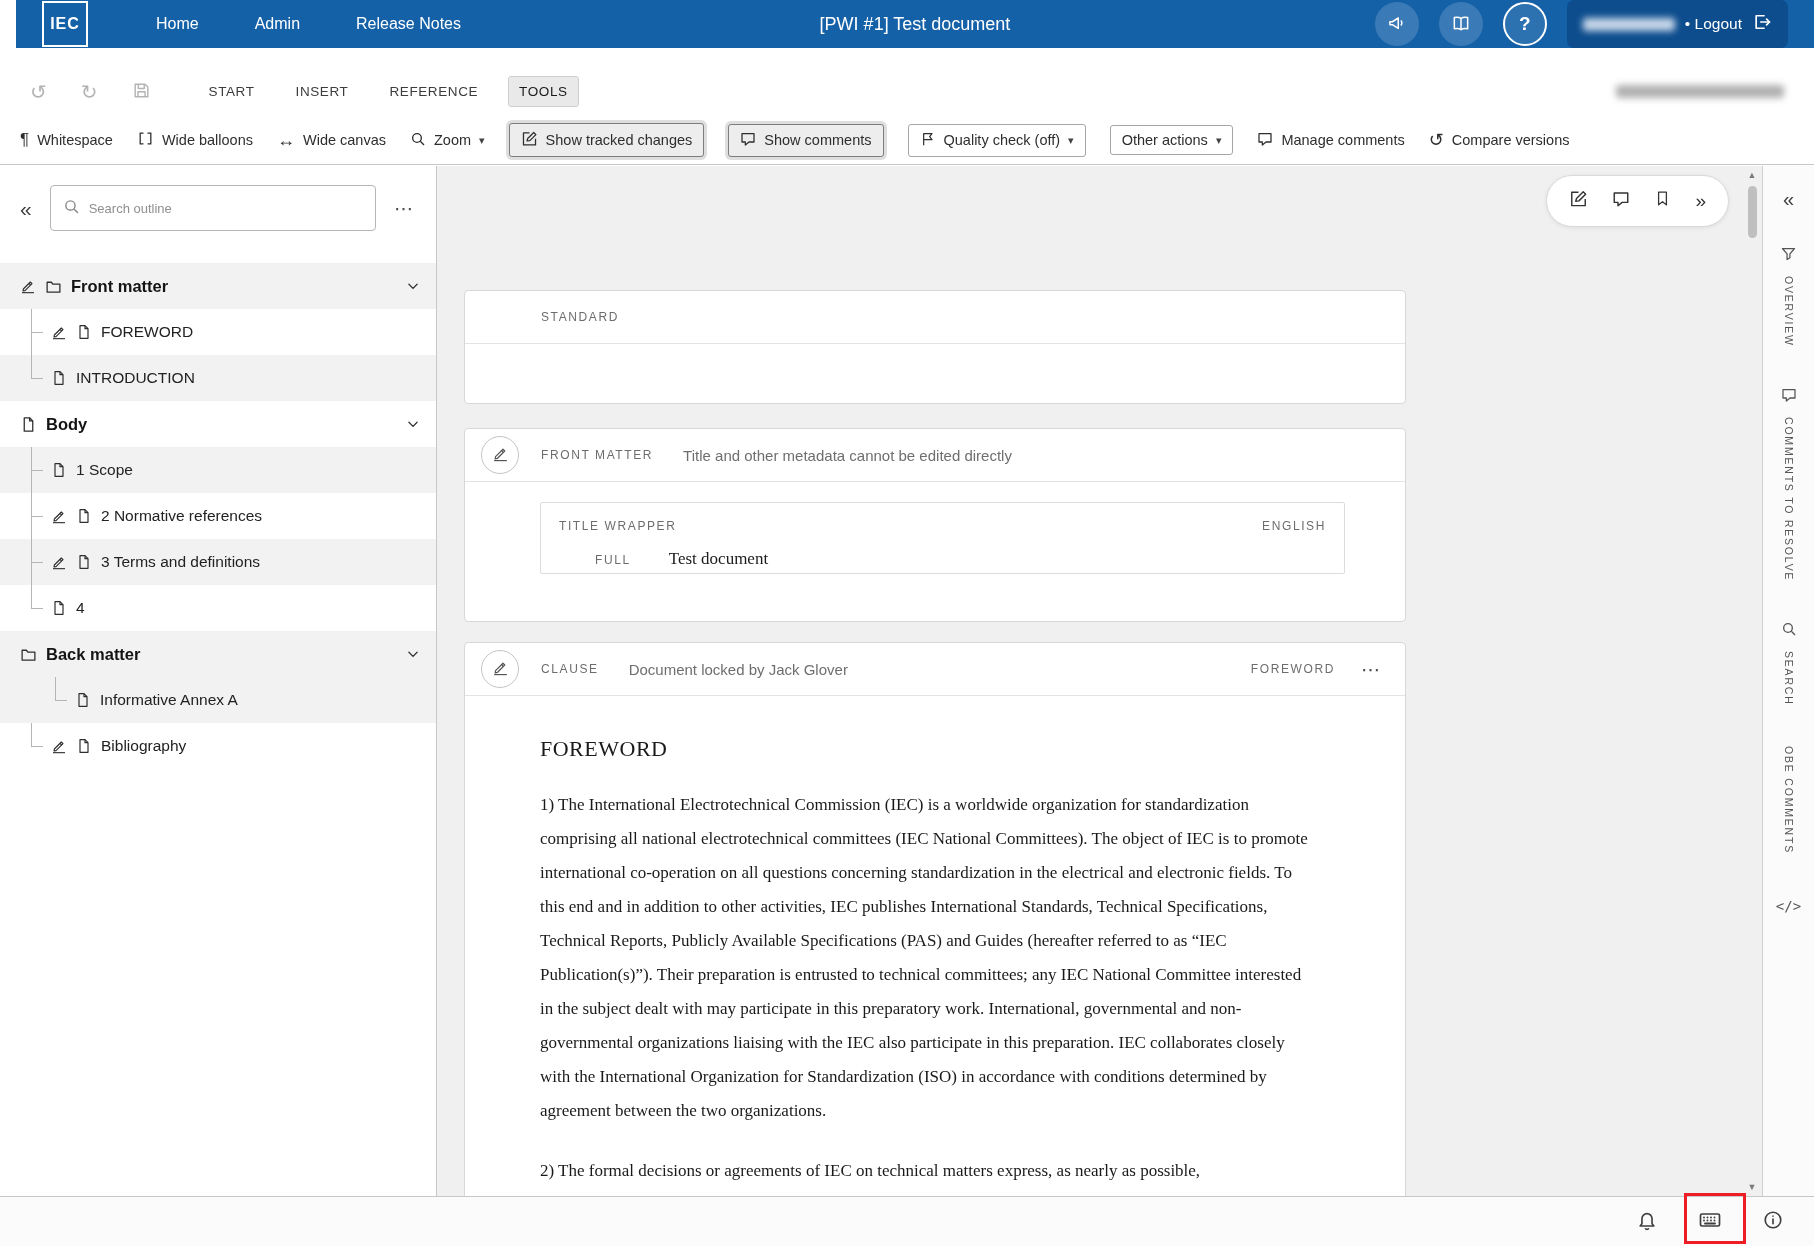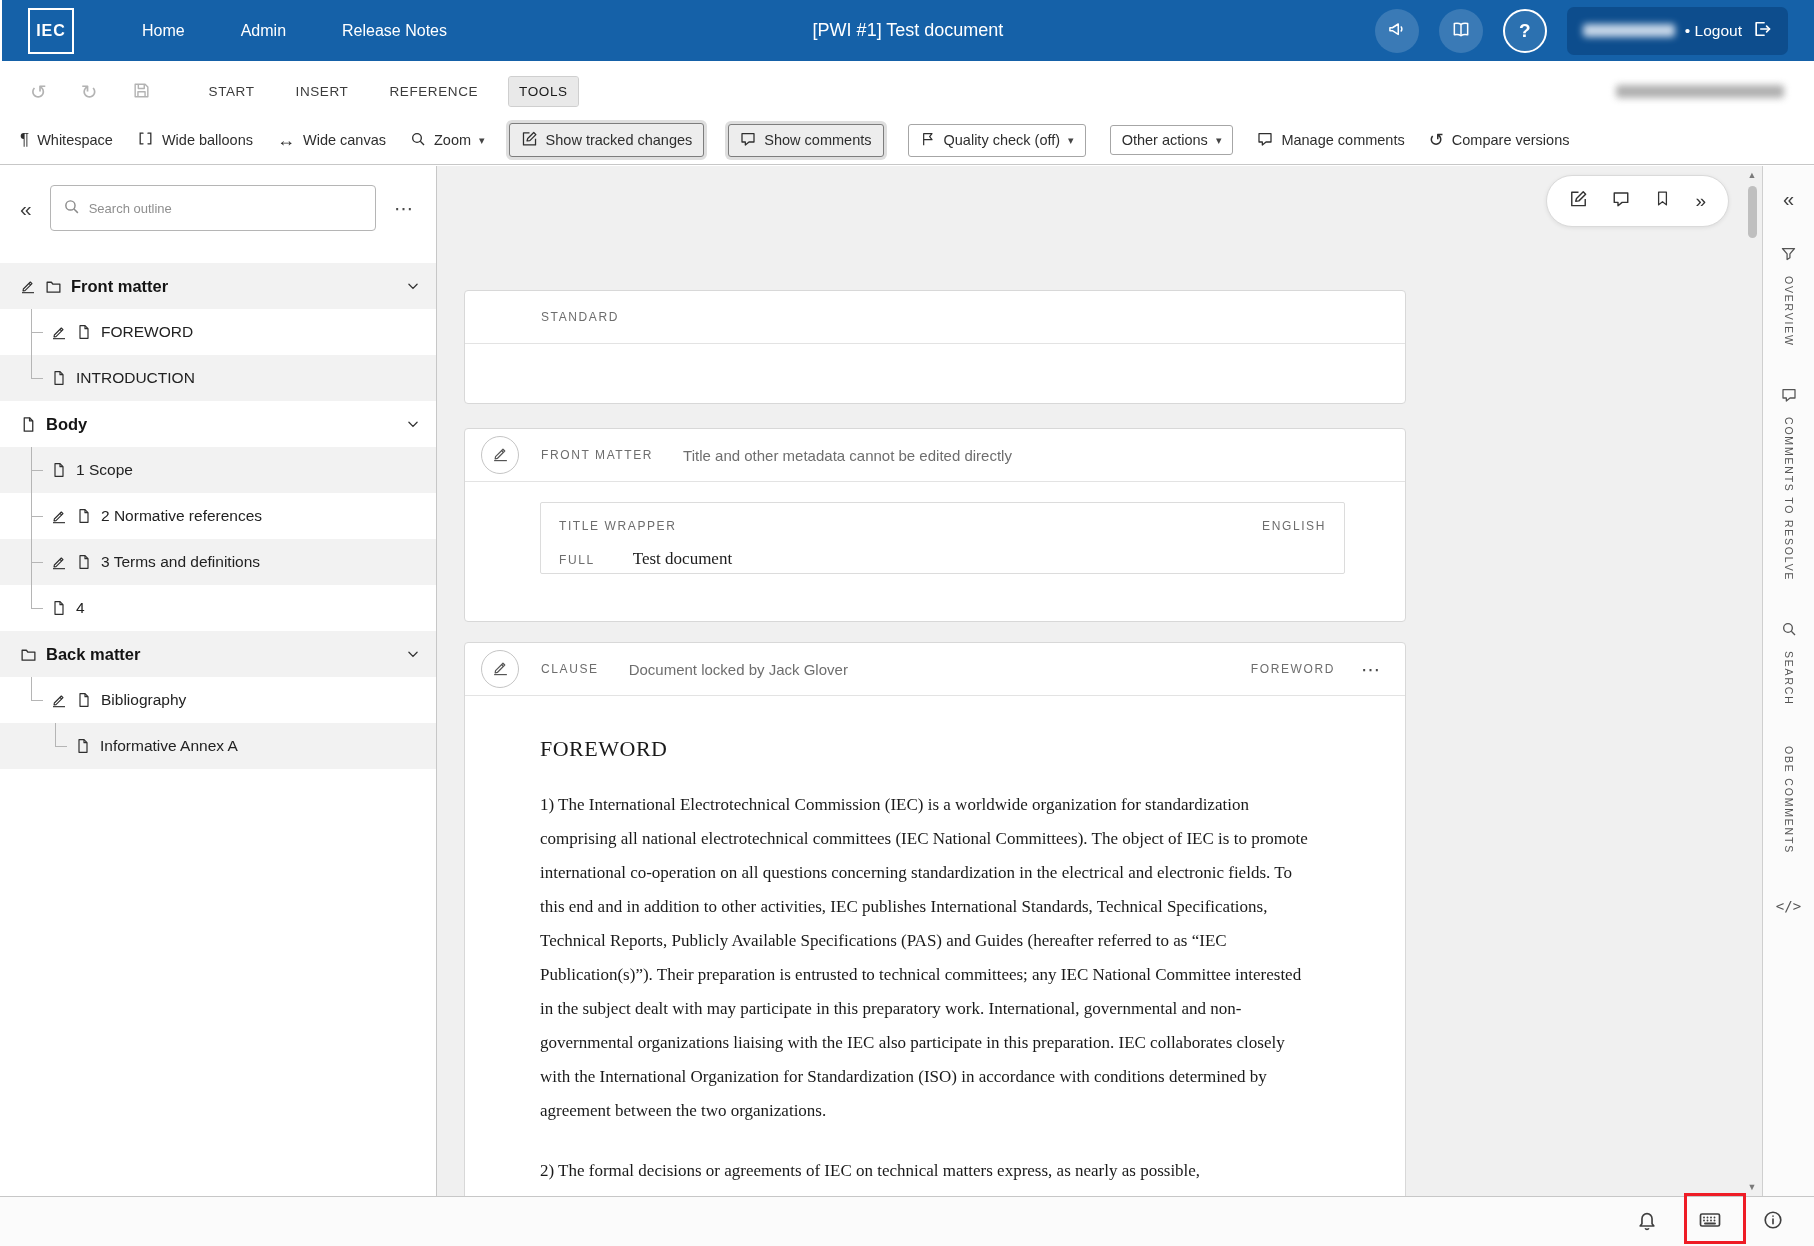--- a/index.html
+++ b/index.html
@@ -1,21 +1,21 @@
 <!DOCTYPE html>
 <html><head>
 <meta charset="utf-8">
 <style>
   * { margin:0; padding:0; box-sizing:border-box; }
   html,body { background:#e8e8e8; }
   body { font-family:"Liberation Sans", sans-serif; }
   .app { position:relative; width:1814px; height:1246px; background:#fff; overflow:hidden; }
 
   
-  .topbar { position:absolute; top:0; left:2px; right:0; height:61px; background:#1561a8; color:#fff;
+  .topbar { position:absolute; top:0; left:16px; right:0; height:48px; background:#1561a8; color:#fff;
             display:flex; align-items:center; padding:0 26px; }
   .logo-box { width:46px; height:46px; border:2px solid #fff; display:flex; align-items:center; justify-content:center;
               font-weight:bold; font-size:16px; letter-spacing:1px; flex:none; }
   .topnav { display:flex; gap:56px; margin-left:68px; font-size:16px; }
   .topnav a { color:#fff; text-decoration:none; cursor:pointer; }
   .topbar-title { position:absolute; left:50%; transform:translateX(-50%); font-size:18px; font-weight:500; white-space:nowrap; }
   .topbar-right { margin-left:auto; display:flex; align-items:center; gap:20px; }
   .circle-btn { width:44px; height:44px; border-radius:50%; background:rgba(255,255,255,0.16); border:none; color:#fff;
                 display:flex; align-items:center; justify-content:center; cursor:pointer; flex:none; }
   .circle-btn.help { font-size:19px; font-weight:bold; border:2.5px solid #fff; background:rgba(255,255,255,0.10); }
@@ -76,21 +76,21 @@
   .mini-label { font-size:12px; letter-spacing:1.6px; color:#6d6d6d; }
   .card-note { margin-left:30px; font-size:15px; color:#6e6e6e; }
   .avatar { position:absolute; left:16px; top:7px; width:38px; height:38px; border-radius:50%; background:#fff;
             border:1px solid #c5c5c5; display:flex; align-items:center; justify-content:center; color:#555; }
   .hdr-right { margin-left:auto; display:flex; align-items:center; gap:26px; }
   .dots-btn { background:none; border:none; font-size:19px; color:#4a4a4a; cursor:pointer; letter-spacing:1px; }
 
   .fm-body { padding:20px 60px 0 75px; }
   .inner-box { border:1px solid #dcdcdc; border-radius:2px; padding:16px 18px 4px 18px; }
   .inner-row1 { display:flex; justify-content:space-between; }
-  .inner-row2 { display:flex; align-items:baseline; gap:38px; margin-top:16px; }
+  .inner-row2 { display:flex; align-items:baseline; gap:38px; margin-top:16px;margin-left:36px; }
   .serif { font-family:"Liberation Serif", serif; }
   .full-value { font-size:17px; color:#1c1c1c; }
 
   .clause-body { padding:40px 90px 0 75px; color:#1a1a1a; }
   .clause-heading { font-family:"Liberation Serif", serif; font-size:22px; letter-spacing:.5px; font-weight:normal; }
   .clause-body p { font-family:"Liberation Serif", serif; font-size:17px; line-height:2; margin-top:26px; }
 
   .floating-pill { position:absolute; top:9px; right:33px; height:52px; background:#fff; border:1px solid #dadada; border-radius:26px;
                    box-shadow:0 1px 4px rgba(0,0,0,.08); display:flex; align-items:center; gap:24px; padding:0 22px; }
   .pill-btn { background:none; border:none; color:#333; cursor:pointer; display:flex; align-items:center; font-size:19px; }
@@ -409,47 +409,47 @@
             </span>
           <span class="tlabel bold">Back matter</span>
           <span class="chev">
               <svg width="14" height="14" viewBox="0 0 24 24" fill="none" stroke="currentColor" stroke-width="2.2" stroke-linecap="round">
                 <path d="M5 9l7 7 7-7"></path>
               </svg>
             </span>
         </div>
 
 
+        <div class="row alt">
+          <span class="elbow lvl2 last"></span>
+          <span class="tico">
+              <svg width="16" height="16" viewBox="0 0 24 24" fill="none" stroke="currentColor" stroke-width="1.8" stroke-linejoin="round">
+                <path d="M6 2.5h7.5L18 7v14.5H6z"></path>
+                <path d="M13.5 2.5V7H18"></path>
+              </svg>
+            </span>
+          <span class="tlabel">Informative Annex A</span>
+        </div>
+
         <div class="row">
           <span class="elbow last"></span>
           <span class="tico">
               <svg width="16" height="16" viewBox="0 0 24 24" fill="none" stroke="currentColor" stroke-width="1.7" stroke-linejoin="round">
                 <path d="M5 16.5L15.5 6l2.5 2.5L7.5 19l-3 .5z"></path>
                 <path d="M13.5 8l2.5 2.5"></path>
                 <path d="M3 22h18"></path>
               </svg>
             </span>
           <span class="tico">
               <svg width="16" height="16" viewBox="0 0 24 24" fill="none" stroke="currentColor" stroke-width="1.8" stroke-linejoin="round">
                 <path d="M6 2.5h7.5L18 7v14.5H6z"></path>
                 <path d="M13.5 2.5V7H18"></path>
               </svg>
             </span>
           <span class="tlabel">Bibliography</span>
-        </div>
-
-        <div class="row alt">
-          <span class="elbow lvl2 last"></span>
-          <span class="tico">
-              <svg width="16" height="16" viewBox="0 0 24 24" fill="none" stroke="currentColor" stroke-width="1.8" stroke-linejoin="round">
-                <path d="M6 2.5h7.5L18 7v14.5H6z"></path>
-                <path d="M13.5 2.5V7H18"></path>
-              </svg>
-            </span>
-          <span class="tlabel">Informative Annex A</span>
         </div>
 
       </div>
     </aside>
 
     <section class="content">
 
       <div class="card card-standard">
         <div class="card-header">
           <span class="mini-label">STANDARD</span>

